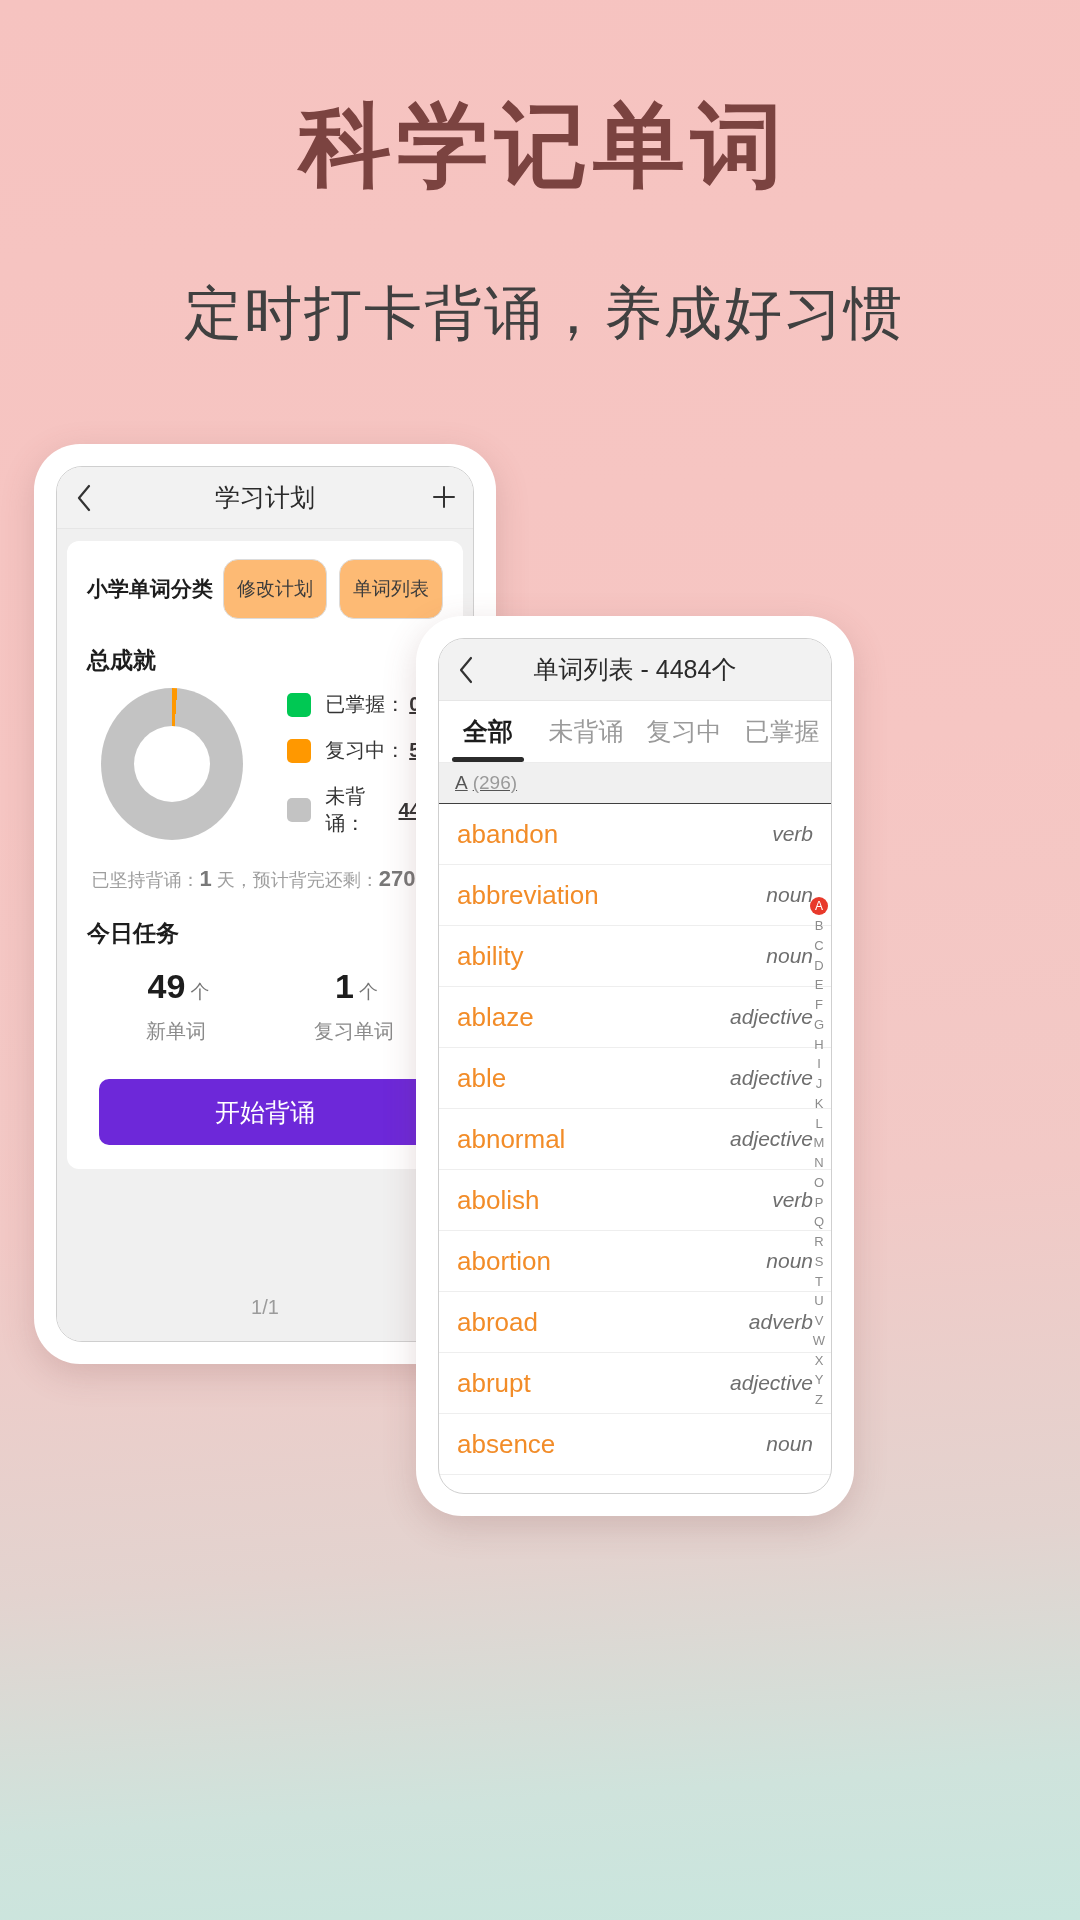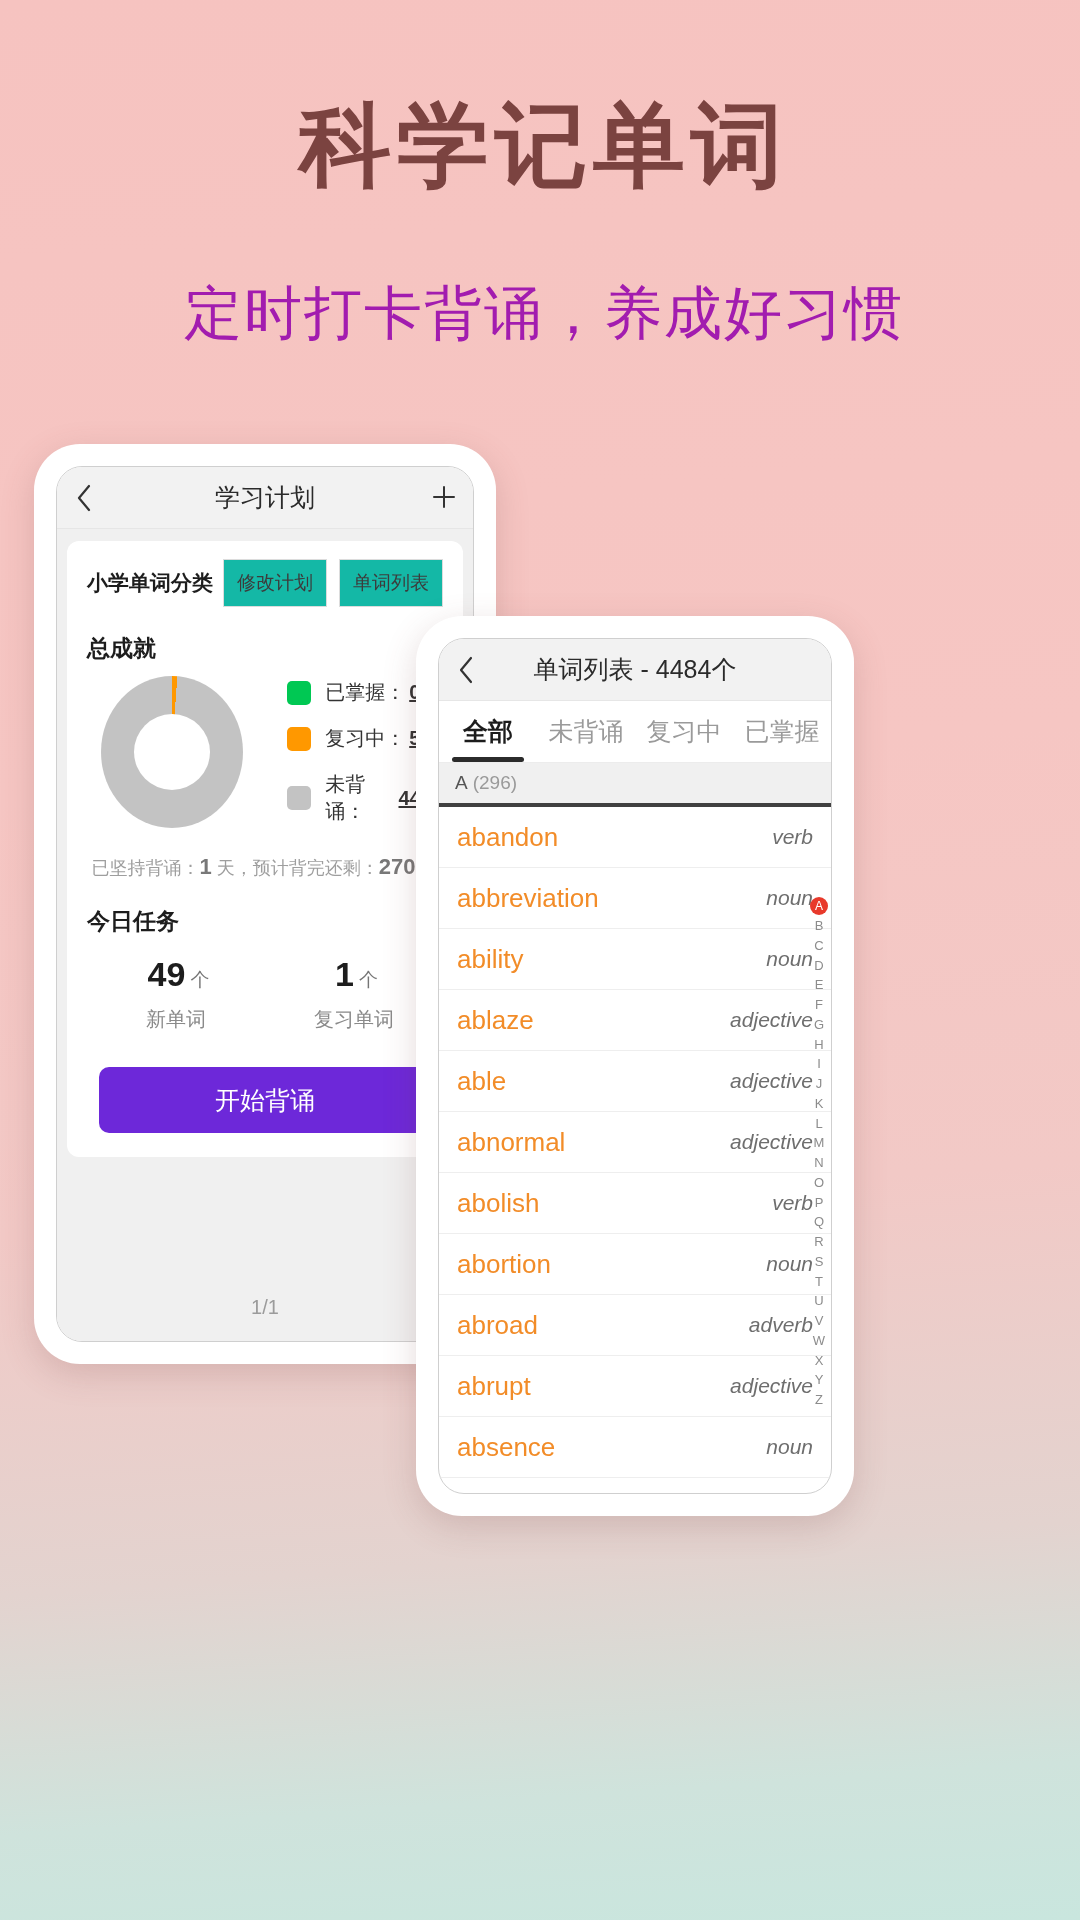--- a/index.html
+++ b/index.html
@@ -19,21 +19,21 @@
     font-family: "Liberation Serif", "DejaVu Serif", serif;
     font-weight: bold;
     font-size: 92px;
     letter-spacing: 6px;
     color: #7b4340;
     margin-top: 96px;
     line-height: 1.1;
   }
   .hero-sub {
     font-size: 58px;
-    color: #a21caf;
+    color: #404040;
     letter-spacing: 2px;
     margin-top: 78px;
     font-weight: 400;
   }
 
   
   .phone {
     position: absolute;
     background: #ffffff;
     border-radius: 46px;
@@ -78,22 +78,22 @@
 
   
   .p1-body { background: #f0f0f0; height: 100%; padding: 12px 10px; }
   .card {
     background: #fff; border-radius: 12px; padding: 18px 20px 24px 20px;
   }
   .card-head { display: flex; align-items: center; justify-content: space-between; }
   .cat-title { font-size: 21px; font-weight: bold; color: #1d1d1d; }
   .card-btns { display: flex; gap: 12px; }
   .pill {
-    border: 1px solid #dcdcdc; border-radius: 0;
-    padding: 10px 13px; font-size: 19px; color: #3c3c3c; background: #14b8a6;
+    border: 1px solid #dcdcdc; border-radius: 15px;
+    padding: 16px 13px; font-size: 19px; color: #3c3c3c; background: #fdba74;
     white-space: nowrap;
   }
   .sec-title { font-size: 23px; font-weight: bold; color: #1d1d1d; margin-top: 26px; }
 
   .chart-row { display: flex; align-items: center; margin-top: 12px; }
   .donut {
     width: 152px; height: 152px; border-radius: 50%;
     margin-left: 14px;
     background:
       conic-gradient(from 0deg,
@@ -137,21 +137,22 @@
     flex: 1; display: flex; align-items: center; justify-content: center;
     font-size: 25px; color: #9a9a9a; position: relative;
   }
   .tab.active { color: #1c1c1c; font-weight: bold; }
   .tab.active::after {
     content: ""; position: absolute; bottom: 0; left: 50%; transform: translateX(-50%);
     width: 72px; height: 5px; background: #2b2b2b; border-radius: 3px;
   }
   .alpha-head {
     background: #f0f0f0; padding: 9px 16px; font-size: 19px; color: #555;
-    border-bottom: 4px solid #404040;
+    border-bottom: 1px solid #404040;
+    text-decoration: underline;
   }
   .alpha-head .cnt { color: #9a9a9a; margin-left: 5px; }
   .wordlist { position: relative; }
   .word-row {
     display: flex; align-items: center; justify-content: space-between;
     padding: 0 18px; height: 61px;
     border-bottom: 1px solid #eeeeee;
     gap: 48px;
   }
   .word { font-size: 26px; color: #f28c28; }

